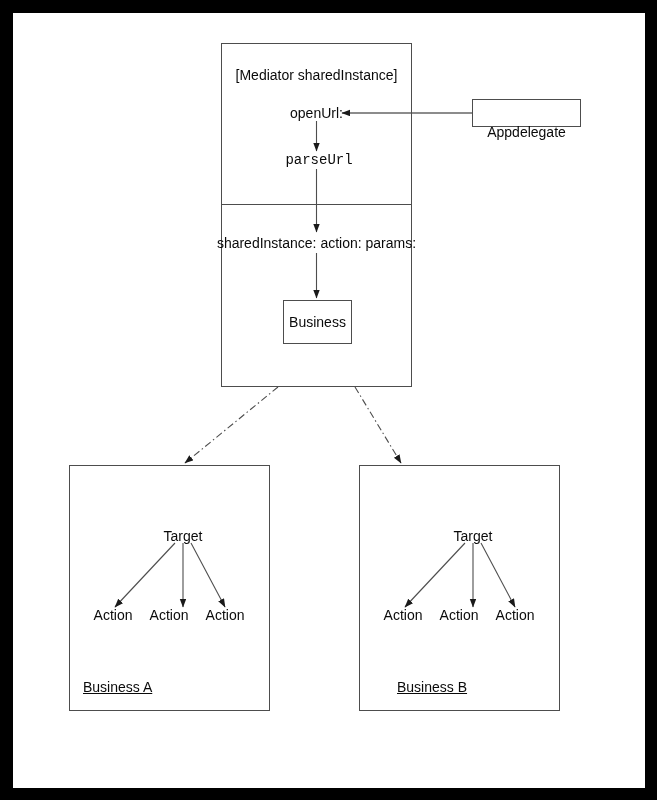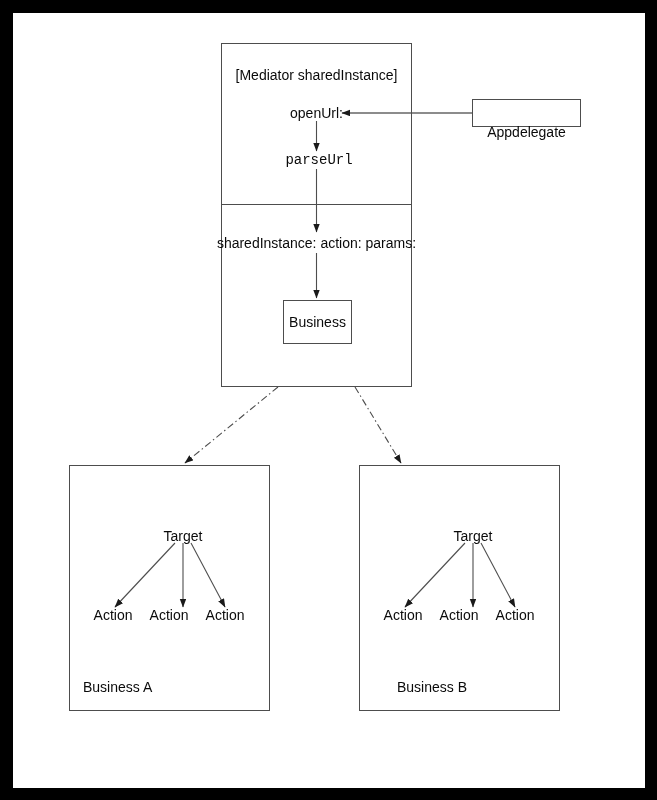--- a/index.html
+++ b/index.html
@@ -29,21 +29,21 @@
     background: transparent;
   }
   .lbl {
     position: absolute;
     font-size: 14px;
     color: #0a0a0a;
     white-space: nowrap;
     line-height: 1;
   }
   .lbl.c { transform: translate(-50%, -50%); }
-  .lbl.l { transform: translate(0, -50%); }
+  .lbl.l { transform: translate(0, -50%); text-decoration: underline; }
 
   
   #mediator-box { left: 208px; top: 30px; width: 191px; height: 344px; }
   #mediator-divider {
     position: absolute;
     left: 208px; top: 191px; width: 191px; height: 0;
     border-top: 1.2px solid #4d4d4d;
   }
   
   #appdelegate-box { left: 459px; top: 86px; width: 109px; height: 28px; }

